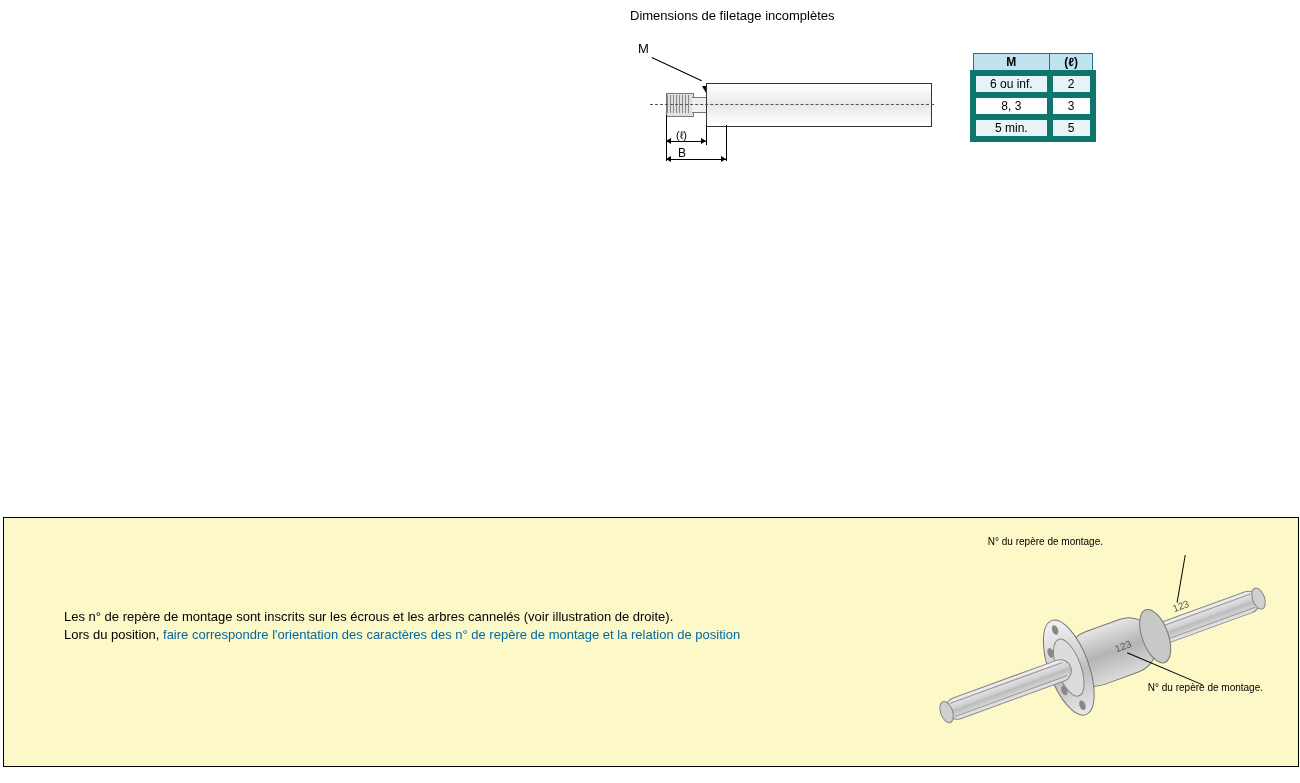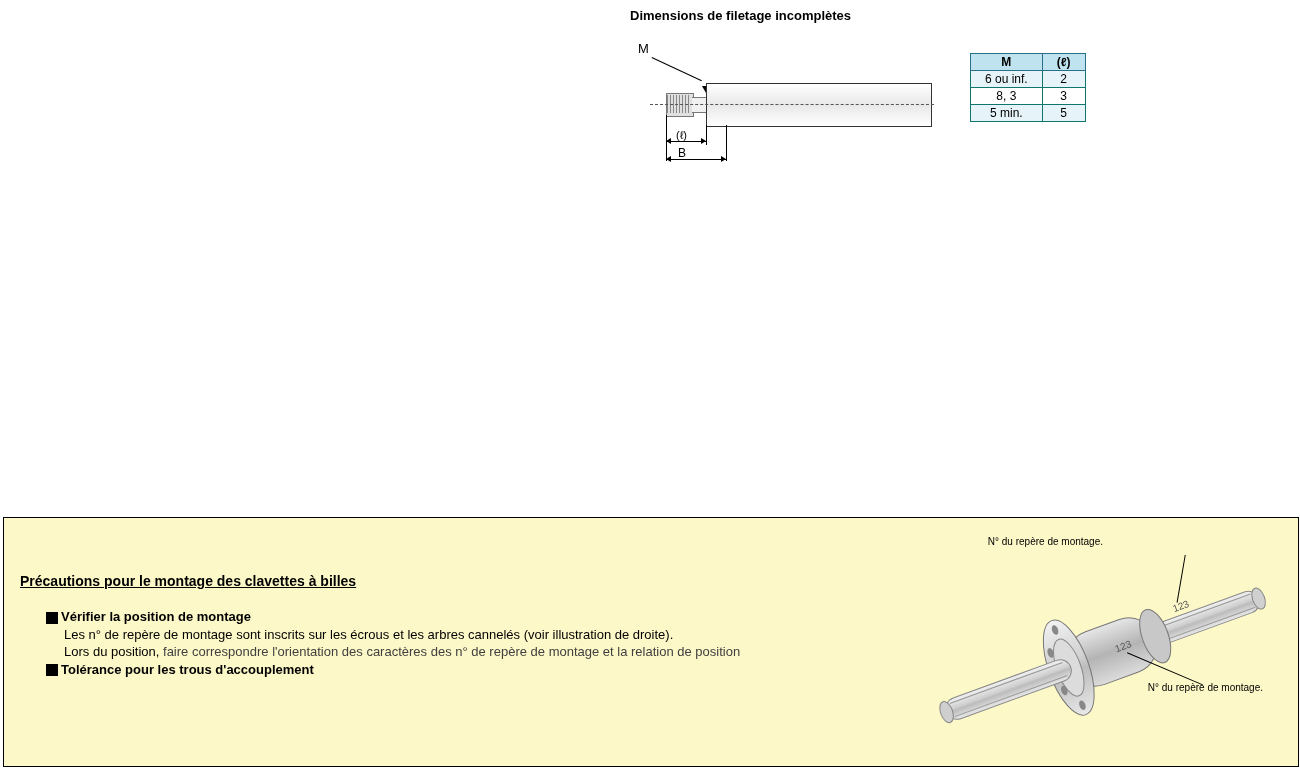--- a/index.html
+++ b/index.html
@@ -1,17 +1,17 @@
 <!DOCTYPE html>
 <html><head>
 <meta charset="utf-8">
 <style>
 html,body{margin:0;padding:0;width:1300px;height:783px;font-family:Arial,Helvetica,sans-serif;background:#fff;color:#000}
 .top-section{position:absolute;left:630px;top:8px;width:660px}
-.top-title{font-size:13px;font-weight:bold;margin-bottom:18px}
+.top-title{font-size:13px;font-weight:normal;margin-bottom:18px}
 .diagram-row{display:flex;align-items:flex-start;gap:40px}
 .shaft-diagram{width:300px;height:120px;position:relative}
 .m-label{position:absolute;left:8px;top:0;font-size:13px}
 .leader{position:absolute;left:22px;top:16px;width:55px;height:32px;border-top:1px solid #000;transform:rotate(25deg);transform-origin:left top}
 .arrowhead{position:absolute;left:72px;top:45px;width:0;height:0;border-left:4px solid transparent;border-right:4px solid transparent;border-top:7px solid #000}
 .threaded-end{position:absolute;left:36px;top:52px;width:26px;height:22px;background:#e0e0e0;border:1px solid #777}
 .thread-lines{position:absolute;left:37px;top:54px;width:24px;height:18px;background:repeating-linear-gradient(90deg,#888 0 1px,transparent 1px 3px)}
 .neck{position:absolute;left:62px;top:56px;width:14px;height:14px;background:#f0f0f0;border-top:1px solid #777;border-bottom:1px solid #777}
 .main-shaft{position:absolute;left:76px;top:42px;width:224px;height:42px;background:linear-gradient(to bottom,#fff 0%,#e8e8e8 50%,#fff 100%);border:1px solid #333}
 .centerline{position:absolute;left:20px;top:63px;width:284px;height:0;border-top:1px dashed #555}
@@ -21,29 +21,29 @@
 .dim-e-arr-r{position:absolute;left:71px;top:97px;width:0;height:0;border-top:3px solid transparent;border-bottom:3px solid transparent;border-left:5px solid #000}
 .dim-b{position:absolute;left:48px;top:105px;font-size:12px}
 .dim-b-line{position:absolute;left:36px;top:118px;width:60px;height:0;border-top:1px solid #000}
 .dim-b-arr-l{position:absolute;left:36px;top:115px;width:0;height:0;border-top:3px solid transparent;border-bottom:3px solid transparent;border-right:5px solid #000}
 .dim-b-arr-r{position:absolute;left:91px;top:115px;width:0;height:0;border-top:3px solid transparent;border-bottom:3px solid transparent;border-left:5px solid #000}
 .ext-v1{position:absolute;left:36px;top:74px;width:0;height:46px;border-left:1px solid #000}
 .ext-v2{position:absolute;left:76px;top:84px;width:0;height:20px;border-left:1px solid #000}
 .ext-v3{position:absolute;left:96px;top:84px;width:0;height:36px;border-left:1px solid #000}
 .thread-table{border-collapse:collapse;font-size:12px;margin-top:12px}
 .thread-table th{background:#bfe4ef;border:1px solid #2a6f8a;padding:1px 14px;font-weight:bold;text-align:center}
-.thread-table td{border:1px solid #0f766e;padding:1px 14px;text-align:center;background:#fff}
+.thread-table td{border:6px solid #0f766e;padding:1px 14px;text-align:center;background:#fff}
 .thread-table tr:nth-child(even) td{background:#e6f3f8}
 .precaution-box{position:absolute;left:3px;top:517px;width:1294px;height:248px;border:1px solid #000;background:#fdf8c8;overflow:hidden}
 .prec-title{position:absolute;left:16px;top:55px;font-size:14px;font-weight:bold;text-decoration:underline}
 .prec-body{position:absolute;left:42px;top:90px;width:1060px;font-size:13px;line-height:1.35}
 .blackbox{display:inline-block;width:12px;height:12px;background:#000;margin-right:3px;vertical-align:middle}
 .bold-line{font-weight:bold}
 .indent{padding-left:18px}
-.red-text{color:#404040}
+.red-text{color:#0369a1}
 .isometric{position:absolute;right:12px;top:30px;width:360px;height:210px}
 .caption-top{position:absolute;right:195px;top:18px;font-size:10px}
 .caption-bot{position:absolute;right:35px;top:164px;font-size:10px}
 </style>
 </head>
 <body>
 
 <div class="top-section">
   <div class="top-title">Dimensions de filetage incomplètes</div>
   <div class="diagram-row">
@@ -85,32 +85,25 @@
       <tr>
         <td>5 min.</td>
         <td>5</td>
       </tr>
     </tbody>
       </table>
   </div>
 </div>
 
 <div class="precaution-box">
-  <div class="prec-title">Précautions pour le montage des clavettes à billes</div>
 
   <div class="prec-body">
-    <div>
-      <span class="blackbox"></span><span class="bold-line">Vérifier la position de montage</span>
-    </div>
     <div class="indent">Les n° de repère de montage sont inscrits sur les écrous et les arbres cannelés (voir illustration de droite).</div>
     <div class="indent">
       <span>Lors du position, </span><span class="red-text">faire correspondre l'orientation des caractères des n° de repère de montage et la relation de position</span>
-    </div>
-    <div>
-      <span class="blackbox"></span><span class="bold-line">Tolérance pour les trous d'accouplement</span>
     </div>
   </div>
 
   <div class="caption-top">N° du repère de montage.</div>
   <div class="caption-bot">N° du repère de montage.</div>
 
   <svg class="isometric" viewBox="0 0 360 210">
     <defs>
       <linearGradient id="gMetal" x1="0" y1="0" x2="0" y2="1">
         <stop offset="0%" stop-color="#f2f2f2"></stop>

